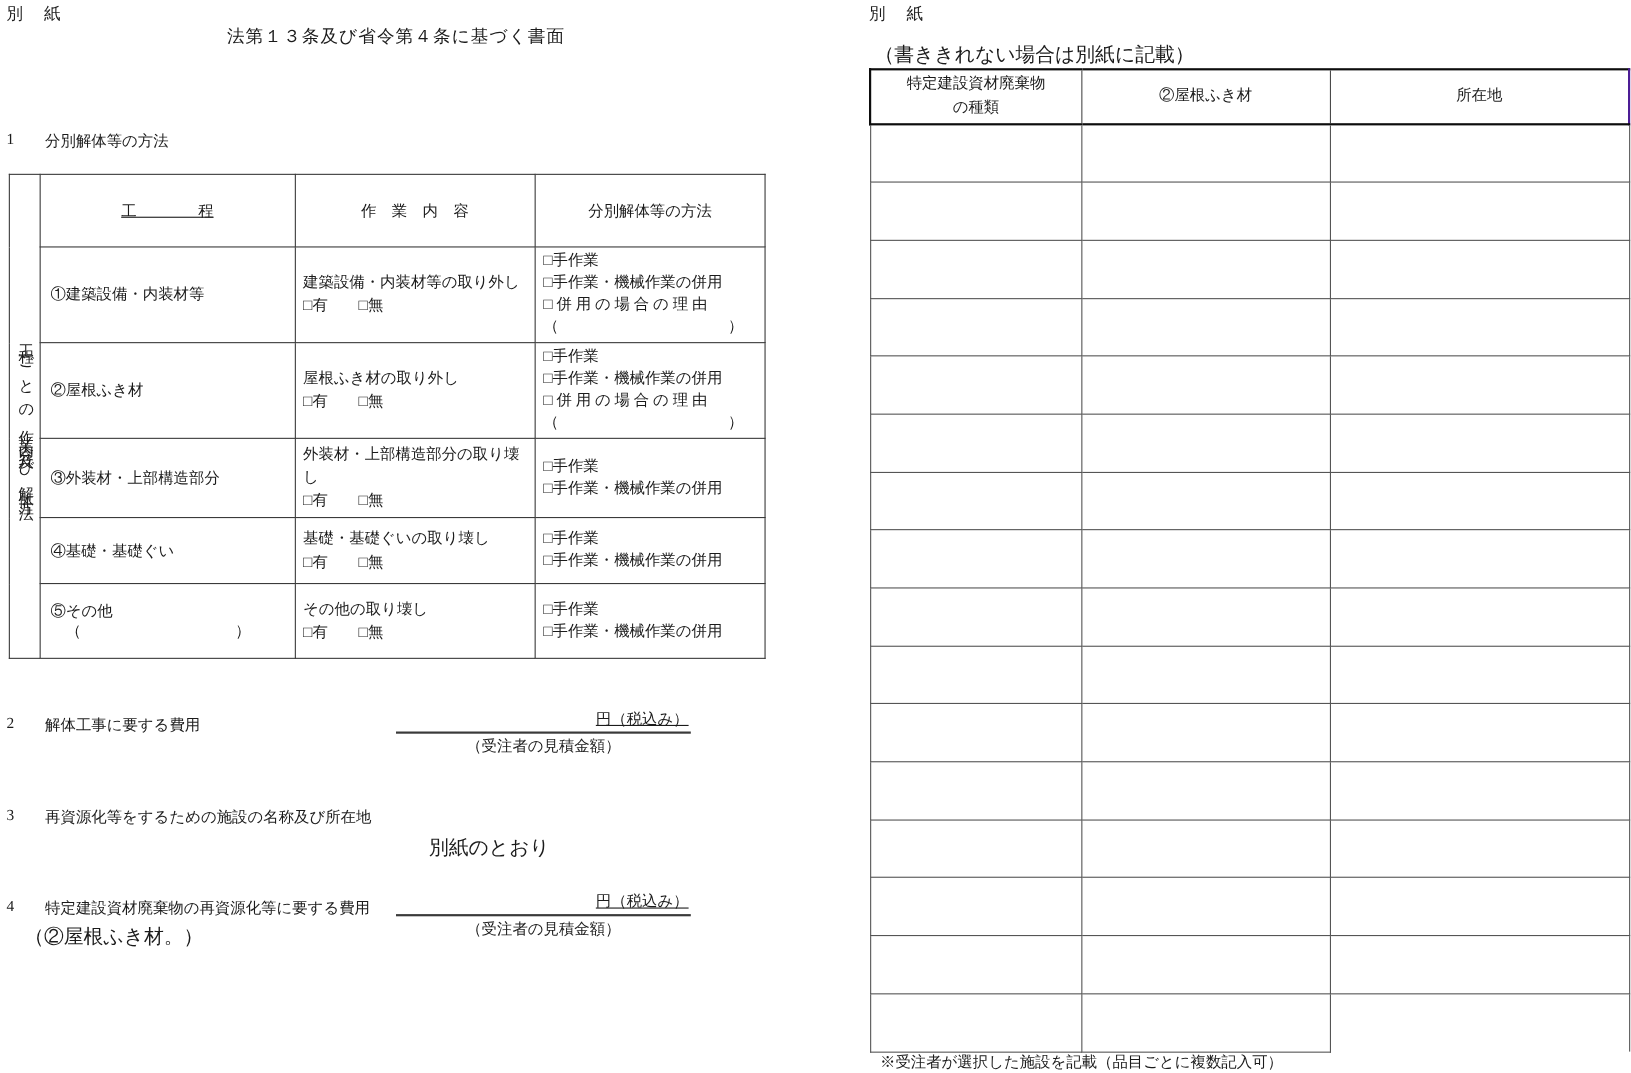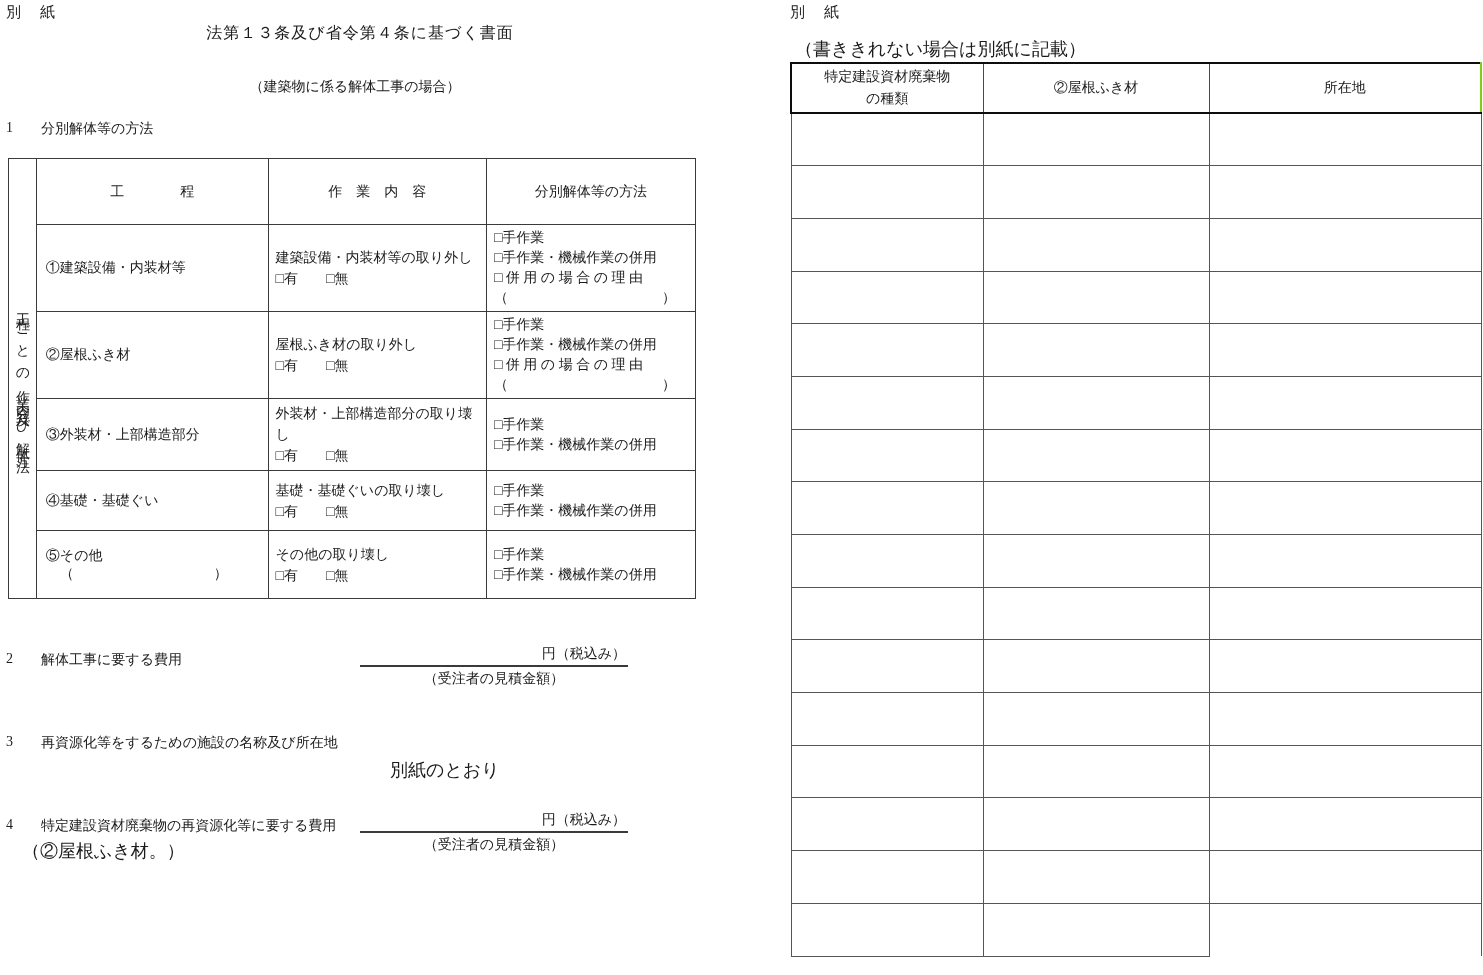--- a/index.html
+++ b/index.html
@@ -45,36 +45,37 @@
     vertical-align: middle;
   }
   .side-vert {
     writing-mode: vertical-rl;
     text-orientation: upright;
     letter-spacing: 0.42em;
     font-size: 14px;
     margin: 0 auto;
     line-height: 1;
   }
-  .ltable th.h-process { width: 225px; text-align: center; }
+  .ltable th.h-process { width: 225px; text-align: center; text-decoration: underline; }
   .ltable th.h-work { width: 212px; text-align: center; }
   .ltable th.h-method { width: 203px; text-align: center; }
   .ltable td.c-process { padding: 4px 4px 4px 9px; }
   .ltable td.c-work { padding: 4px 4px 4px 7px; line-height: 21px; }
   .ltable td.c-method { padding: 3px 6px 3px 7px; line-height: 20px; vertical-align: middle; }
   .paren-line { white-space: pre; }
 
   
   .amount-block { width: 268px; }
   .amount-line {
     border-bottom: 2px solid #3a3a3a;
     text-align: right;
     font-size: 14px;
     height: 22px;
     padding-right: 2px;
+    text-decoration: underline;
   }
   .amount-note {
     text-align: center;
     font-size: 14px;
     padding-top: 3px;
   }
 
   
   table.rtable {
     border-collapse: collapse;
@@ -87,38 +88,37 @@
     border-bottom: 2px solid #0d0d0d;
     font-size: 14px;
     font-weight: normal;
     text-align: center;
     vertical-align: middle;
     height: 50px;
     line-height: 1.55;
     white-space: pre-line;
   }
   .rtable th:first-child { border-left: 2px solid #0d0d0d; }
-  .rtable th:last-child { border-right: 2px solid #84cc16; }
+  .rtable th:last-child { border-right: 2px solid #4c1d95; }
   .rtable td {
     border: 1px solid #555555;
     height: 52.7px;
   }
   .rtable td.no-bottom { border-bottom: none; }
   .footnote { font-size: 14px; }
 </style>
 </head>
 <body>
 
 <div id="canvas">
 
   <div class="abs corner-label" style="left:6px; top:3px;">別　紙</div>
 
   <div class="abs doc-title" style="left:0; top:23px; width:720px;">法第１３条及び省令第４条に基づく書面</div>
 
-  <div class="abs doc-subtitle" style="left:0; top:78px; width:710px;">（建築物に係る解体工事の場合）</div>
 
   <div class="abs sec-heading" style="left:6px; top:120px; width:700px;">
     <span class="sec-num">1</span>
     <span class="sec-text">分別解体等の方法</span>
   </div>
 
   <table class="abs ltable" style="left:8px; top:158px;">
     <tbody>
       <tr style="height:66px;">
         <td class="side-cell" rowspan="6">
@@ -322,14 +322,15 @@
           <td></td>
         </tr>
         <tr>
           <td></td>
           <td></td>
           <td class="no-bottom"></td>
         </tr>
       </tbody>
   </table>
 
+  <div class="abs footnote" style="left:800px; top:957px;">※受注者が選択した施設を記載（品目ごとに複数記入可）</div>
 
 </div>
 
 </body></html>

